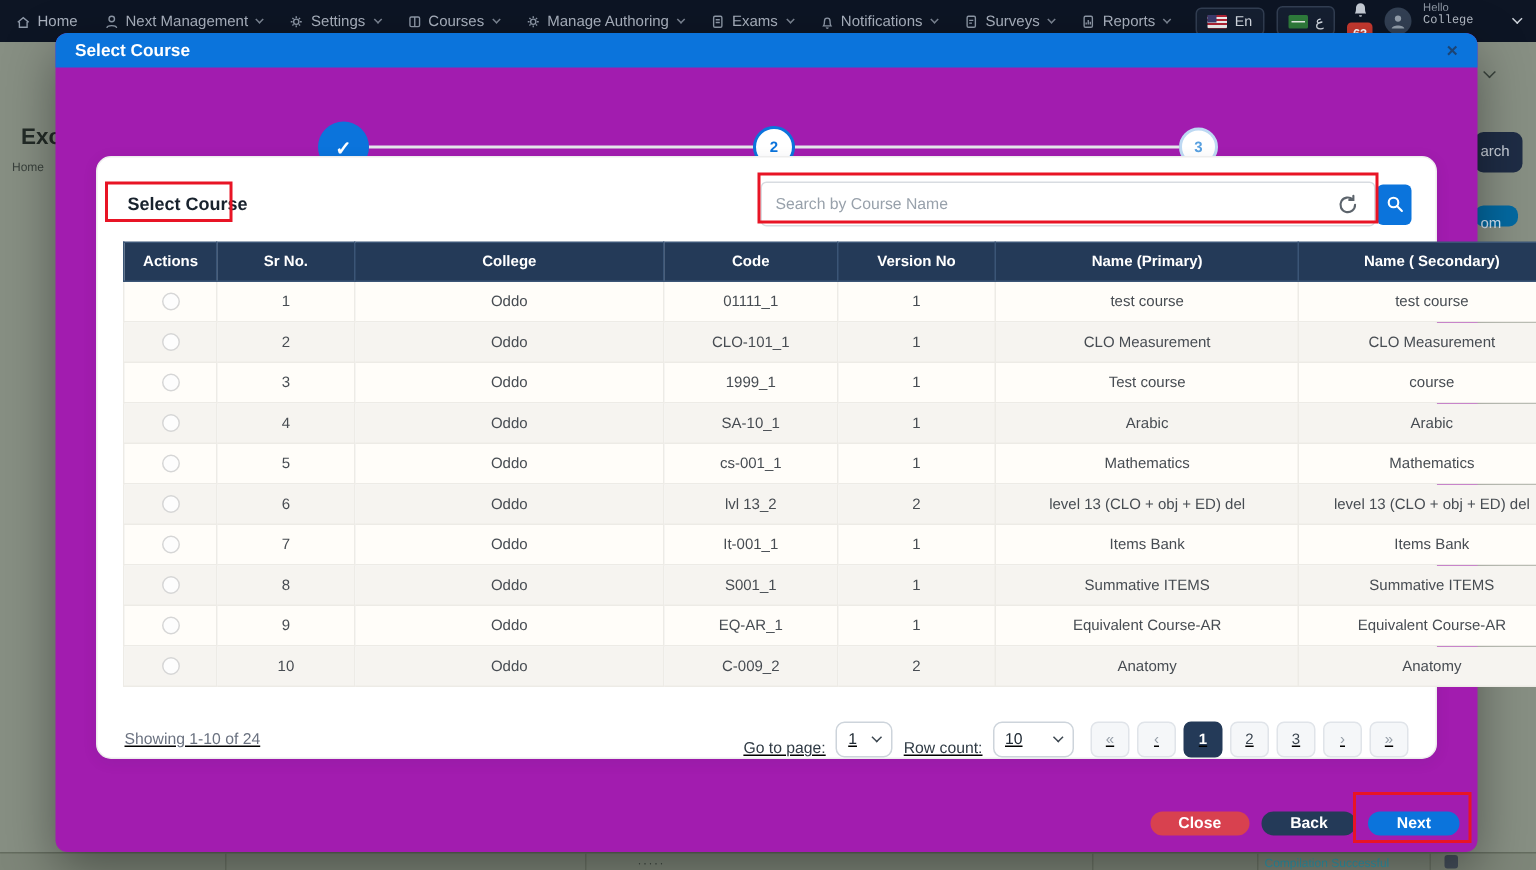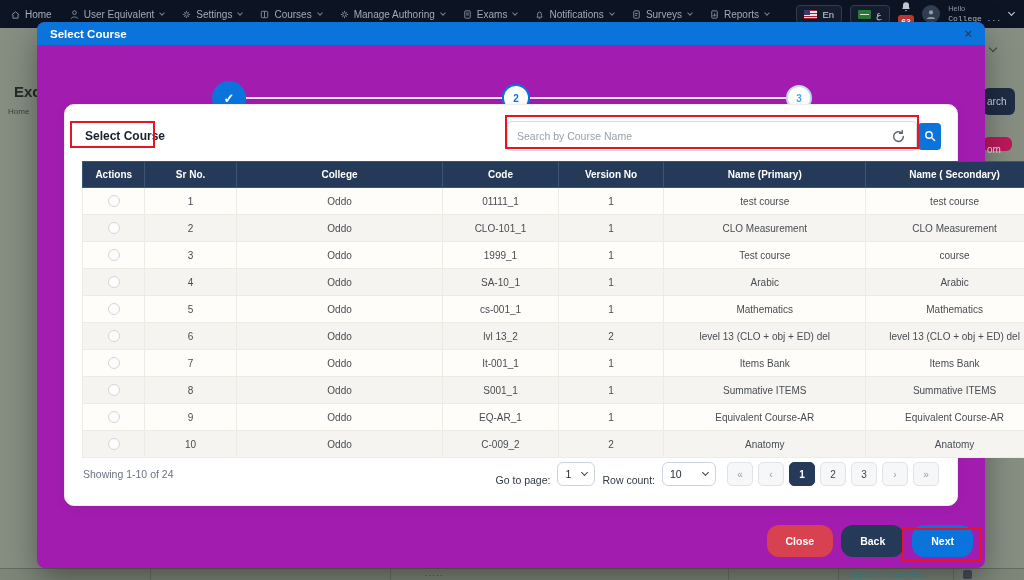--- a/index.html
+++ b/index.html
@@ -30,21 +30,21 @@
   .avatar { width:18px; height:18px; border-radius:50%; background:#334054; display:flex; align-items:center; justify-content:center; }
   .greet { display:flex; flex-direction:column; line-height:1.15; }
   .greet .g1 { font-size:7.5px; color:#8d96a3; }
   .greet .g2 { font-size:8px; color:#b3bac4;font-family:Liberation Mono, monospace; }
   .dd-caret { width:5px; height:5px; border-right:1.5px solid #cfd5dd; border-bottom:1.5px solid #cfd5dd; transform:rotate(45deg); margin-top:-3px; cursor:pointer; }
 
   
   .bg-title { position:absolute; left:14px; top:83px; font-size:15px; font-weight:bold; color:#232b27; z-index:1; }
   .bg-crumb { position:absolute; left:8px; top:107px; font-size:8px; color:#39413c; z-index:1; }
   .bg-btn-search { position:absolute; left:983px; top:88px; width:32px; height:27px; background:#1e2c45; border-radius:6px; color:#ccd3dc; font-size:10px; line-height:27px; padding-left:4px; z-index:1; cursor:pointer; }
-  .bg-btn-side { position:absolute; left:983px; top:137px; width:29px; height:14px; background:#be185d; border-radius:6px; color:#d6e5f5; font-size:10px; line-height:25px; padding-left:4px; z-index:1; cursor:pointer; }
+  .bg-btn-side { position:absolute; left:983px; top:137px; width:29px; height:14px; background:#0369a1; border-radius:6px; color:#d6e5f5; font-size:10px; line-height:25px; padding-left:4px; z-index:1; cursor:pointer; }
   .bg-chev { position:absolute; left:990px; top:45px; width:6px; height:6px; border-right:1.6px solid #39423c; border-bottom:1.6px solid #39423c; transform:rotate(45deg); z-index:1; cursor:pointer; }
   .bg-bottom { position:absolute; left:0; right:0; bottom:0; height:12px; background:#7e8679; border-top:1px solid #646c5f; z-index:1; }
   .bg-bottom .vsep { position:absolute; top:0; bottom:0; width:1px; background:#6c7467; }
   .bg-frag { position:absolute; top:2px; font-size:8px; color:#3c463f; letter-spacing:1px; }
   .bg-version { position:absolute; left:524px; top:1px; font-size:8.5px; color:#2b333d;margin-top:24px; }
   .bg-status { position:absolute; left:843px; top:2px; font-size:8px; color:#2f9cb0; }
   .bg-ico { position:absolute; left:963px; top:1px; width:9px; height:9px; border-radius:2px; background:#454f5c; }
 
   
   .modal {
@@ -90,35 +90,35 @@
   }
   table.course td {
     height:27px; font-size:10px; color:#474c52; text-align:center;
     border:1px solid #edebe6; overflow:hidden; white-space:nowrap;
   }
   table.course tr:nth-child(odd) td { background:#fffdf9; }
   table.course tr:nth-child(even) td { background:#f6f4f0; }
   .radio { display:inline-block; width:12px; height:12px; border:1.5px solid #d6d6d6; border-radius:50%; background:#fdfdfd; vertical-align:middle; cursor:pointer; }
 
   
-  .table-foot { display:flex; align-items:center; margin-top:4px; padding:0 4px; }
+  .table-foot { display:flex; align-items:center; margin-top:23px; padding:0 4px;text-decoration:underline; }
   .summary { font-size:10.5px; color:#6b7280; }
   .foot-right { margin-left:auto; display:flex; align-items:flex-end; gap:7px; }
   .foot-label { font-size:10.5px; color:#2f3a44; }
   .mini-select { display:flex; align-items:center; justify-content:space-between; border:1px solid #cdd4db; border-radius:6px; height:24px; padding:0 7px; font-size:10.5px; color:#222c36; cursor:pointer; background:#fff; gap:6px; }
   .mini-select.w1 { width:38px; } .mini-select.w2 { width:54px; }
   .chev { width:5px; height:5px; border-right:1.5px solid #3c4650; border-bottom:1.5px solid #3c4650; transform:rotate(45deg); margin-top:-3px; }
   .pager { display:flex; gap:5px; margin-left:4px; }
   .pg-btn { min-width:26px; height:24px; border:1px solid #e0e4e9; border-radius:5px; background:#f5f7f9; color:#98a0aa; font-size:10px; display:flex; align-items:center; justify-content:center; cursor:pointer; padding:0 6px; }
   .pg-btn.num { color:#3c4650; }
   .pg-btn.active { background:#243a58; border-color:#243a58; color:#fff; font-weight:bold; }
 
   
   .modal-footer { position:absolute; right:12px; bottom:11px; display:flex; gap:8px; }
-  .btn { height:32px; border:none; border-radius:12px; color:#fff; font-size:10.5px; font-weight:bold; padding:0 19px; cursor:pointer; font-family:"Liberation Sans",sans-serif;margin-top:17px; }
+  .btn { height:16px; border:none; border-radius:12px; color:#fff; font-size:10.5px; font-weight:bold; padding:0 19px; cursor:pointer; font-family:"Liberation Sans",sans-serif;margin-top:17px; }
   .btn.danger { background:#d8414f; }
   .btn.navy { background:#243a58; }
   .btn.primary { background:#0b74dc; }
 
   
   .annot { position:absolute; border:2px solid #e81425; z-index:30; pointer-events:none; }
   .a1 { left:33px; top:99px; width:85px; height:27px; }
   .a2 { left:468px; top:93px; width:414px; height:34px; }
   .a3 { left:865px; top:506px; width:79px; height:34px; }
 </style>
@@ -131,21 +131,21 @@
         <svg viewBox="0 0 12 12">
           <path d="M2 6.3 6 3l4 3.3M3.2 6v4h5.6V6"></path>
         </svg>
         <span>Home</span>
       </div>
       <div class="nav-item">
         <svg viewBox="0 0 12 12">
           <circle cx="6" cy="4" r="2"></circle>
           <path d="M2.5 10.5c0-2.3 7-2.3 7 0"></path>
         </svg>
-        <span>User Equivalent</span>
+        <span>Next Management</span>
         <span class="nav-caret"></span>
       </div>
       <div class="nav-item">
         <svg viewBox="0 0 12 12">
           <circle cx="6" cy="6" r="1.9"></circle>
           <path d="M6 2v1.3M6 8.7V10M2 6h1.3M8.7 6H10M3.2 3.2l.9.9M7.9 7.9l.9.9M8.8 3.2l-.9.9M4.1 7.9l-.9.9"></path>
         </svg>
         <span>Settings</span>
         <span class="nav-caret"></span>
       </div>

